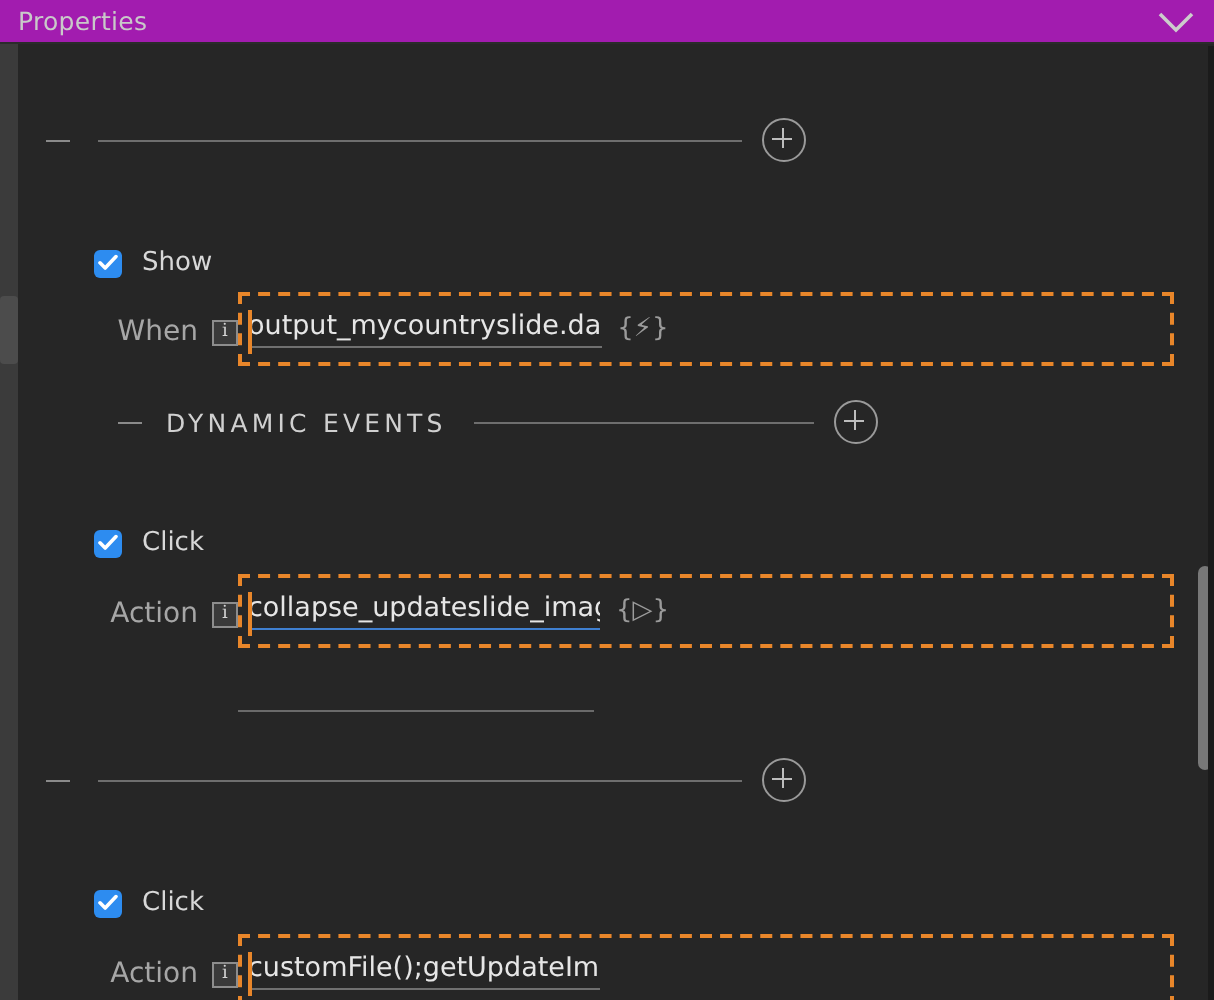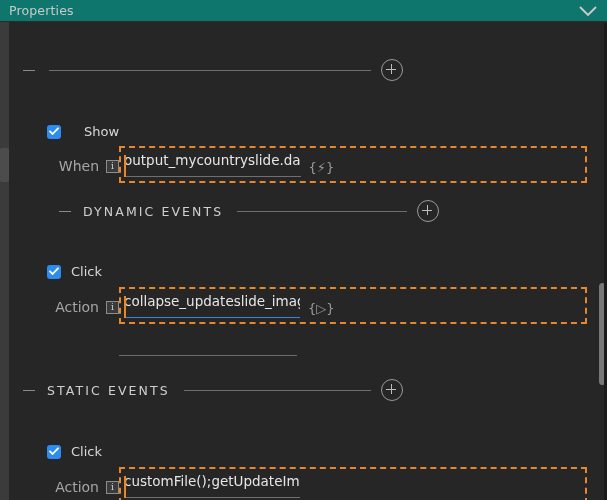--- a/index.html
+++ b/index.html
@@ -22,21 +22,21 @@
     background: #262626;
     overflow: hidden;
   }
 
   
   .titlebar {
     position: absolute;
     left: 0; top: 0;
     width: 607px;
     height: 22px;
-    background: #0f766e;
+    background: #a21caf;
     border-bottom: 1px solid #2b2b2b;
     display: flex;
     align-items: center;
     box-sizing: border-box;
   }
   .titlebar-text {
     margin-left: 9px;
     font-size: 12.5px;
     color: #c9c9c9;
     letter-spacing: 0.15px;
@@ -207,21 +207,21 @@
   .bind-inner {
     display: flex;
     align-items: flex-end;
     margin-left: 3px;
   }
   .bind-value {
     font-size: 13.5px;
     color: #e6e6e6;
     white-space: nowrap;
     overflow: hidden;
-    padding-bottom: 8px;
+    padding-bottom: 2px;
     display: block;
   }
   .uline-blue { border-bottom: 1.5px solid #3f7fd0; }
   .uline-grey { border-bottom: 1px solid #707070; }
   .bind-glyph {
     margin-left: 8px;
     font-size: 13px;
     color: #9b9b9b;
     padding-bottom: 2px;
     white-space: nowrap;
@@ -287,21 +287,21 @@
   <div class="gutter-tick" style="top:387px;"></div>
 
   <div class="panel">
 
     <div class="section-header" style="top:34px;">
       <span class="collapse-dash"></span>
       <span class="section-rule"></span>
       <span class="plus-btn"></span>
     </div>
 
-    <div class="check-row" style="left:38px; top:101px;gap:13px;">
+    <div class="check-row" style="left:38px; top:101px;">
       <span class="checkbox">
         <svg width="10" height="9" viewBox="0 0 10 9">
           <path d="M1 4.4 L3.6 7 L9 1.3" stroke="#ffffff" stroke-width="1.8" fill="none" stroke-linecap="round" stroke-linejoin="round"></path>
         </svg>
       </span>
       <span class="check-label">Show</span>
     </div>
 
     <div class="field-row" style="left:44px; top:132px; width:66px; justify-content:flex-end;">
       <span class="field-label">When</span>
@@ -342,21 +342,20 @@
       <span class="bind-inner">
         <span class="bind-value uline-blue" style="max-width:176px;">collapse_updateslide_imag</span>
         <span class="bind-glyph">{▷}</span>
       </span>
     </div>
 
     <div class="empty-field" style="left:110px; top:332px; width:178px;"></div>
 
     <div class="section-header" style="top:354px;">
       <span class="collapse-dash"></span>
-      <span class="section-title">STATIC EVENTS</span>
       <span class="section-rule"></span>
       <span class="plus-btn"></span>
     </div>
 
     <div class="check-row" style="left:38px; top:421px;">
       <span class="checkbox">
         <svg width="10" height="9" viewBox="0 0 10 9">
           <path d="M1 4.4 L3.6 7 L9 1.3" stroke="#ffffff" stroke-width="1.8" fill="none" stroke-linecap="round" stroke-linejoin="round"></path>
         </svg>
       </span>

